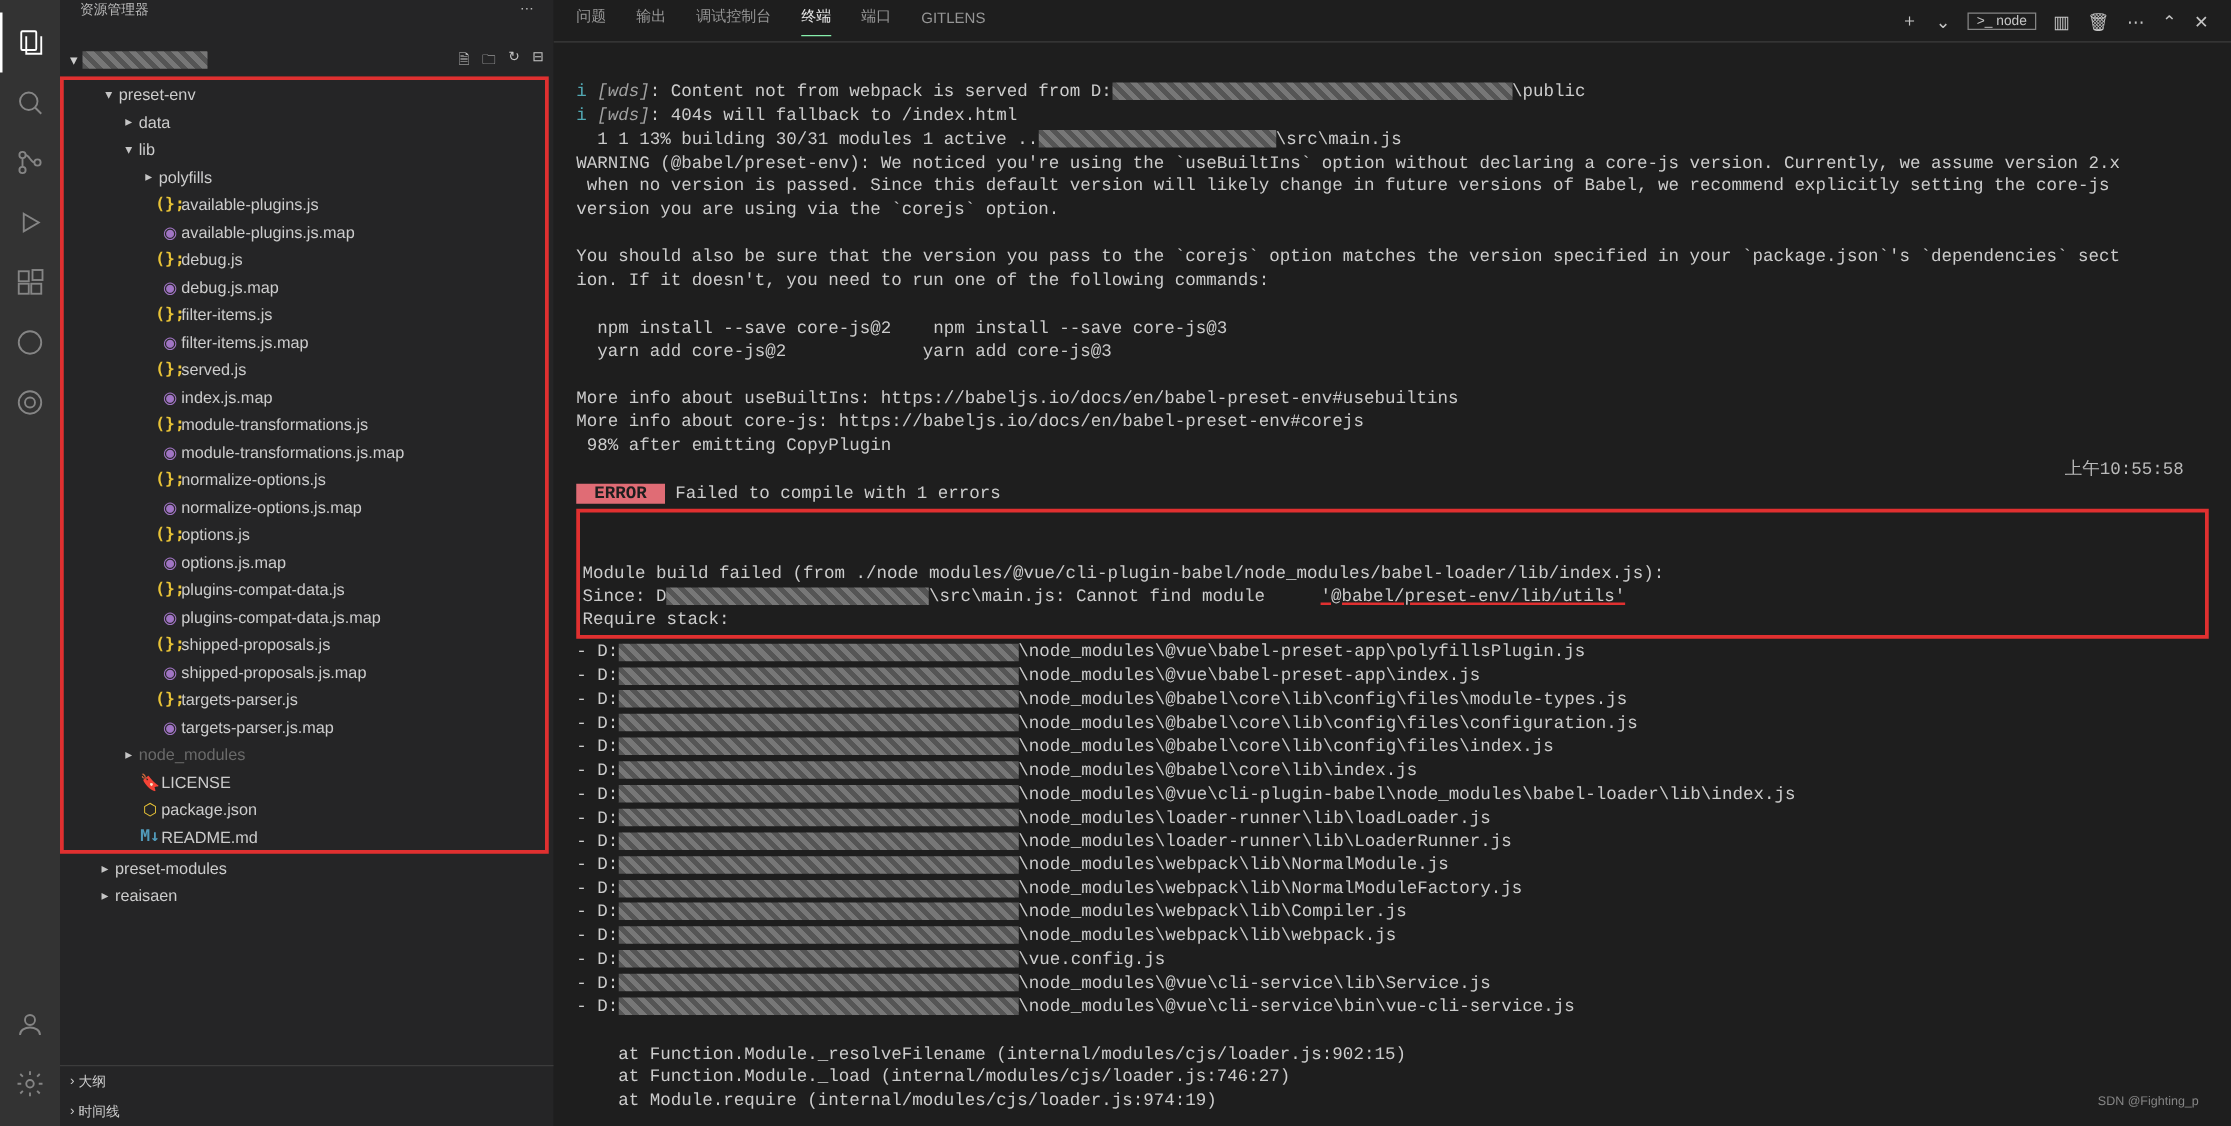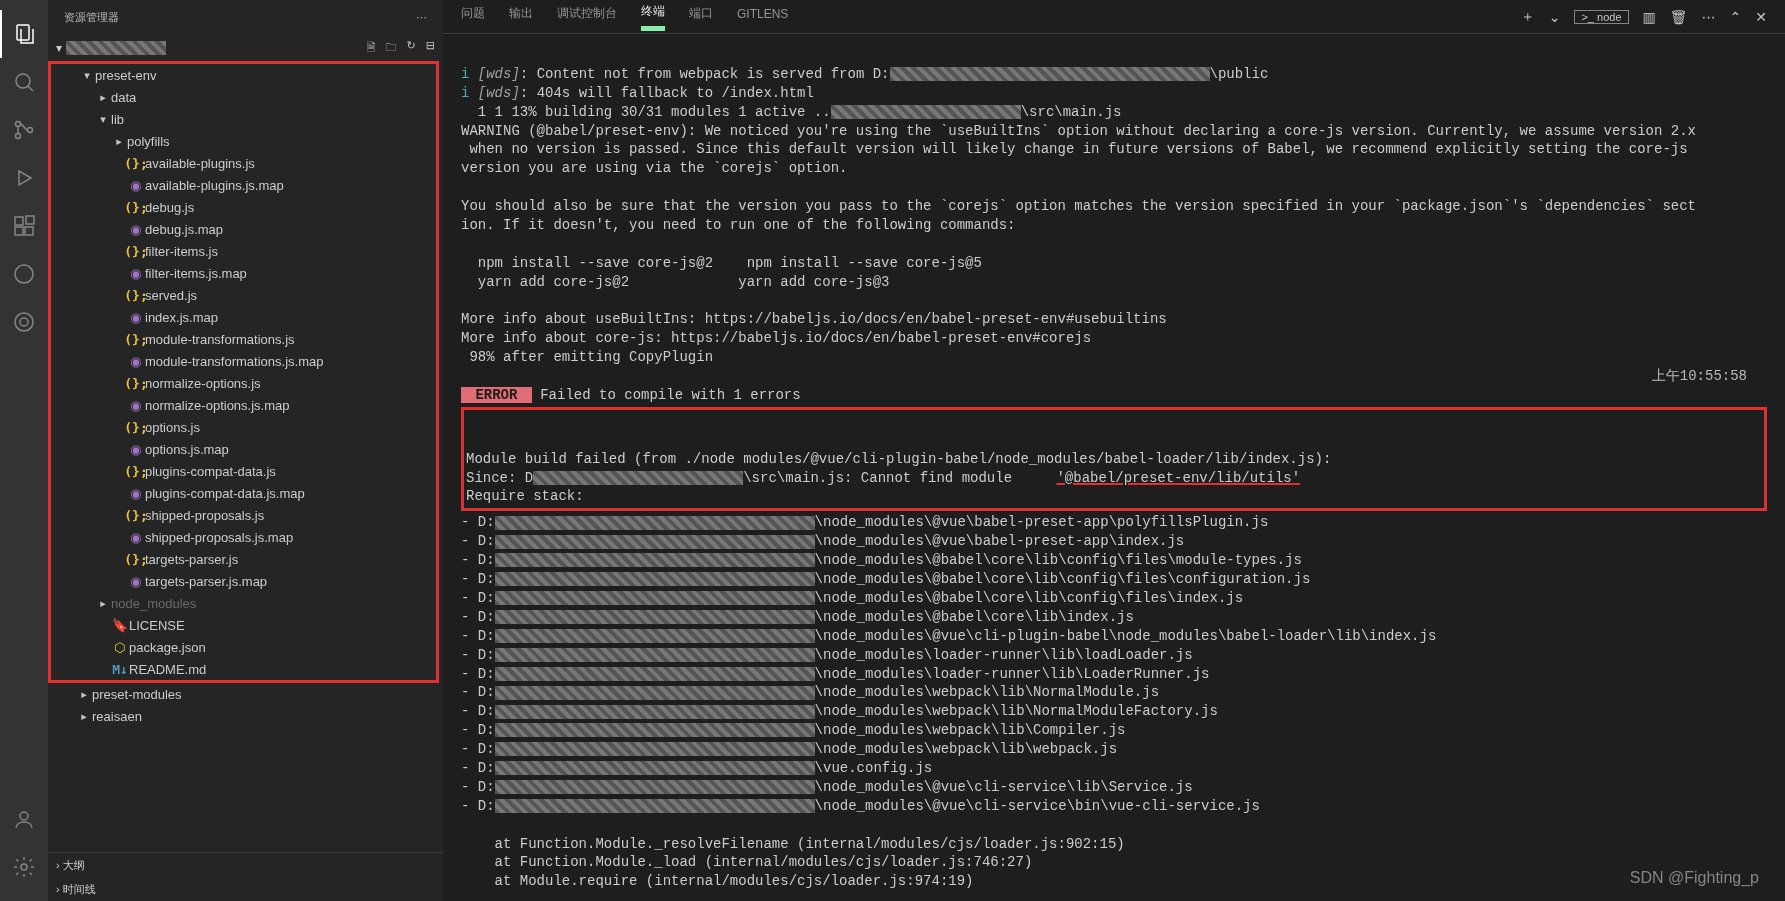--- a/index.html
+++ b/index.html
@@ -35,21 +35,21 @@
     .activity-icon:last-child { margin-bottom: 10px; }
     .sidebar {
       width: 395px;
       background: #252526;
       display: flex;
       flex-direction: column;
     }
     .sidebar-titlebar {
       height: 35px;
       display: flex;
-      align-items: center;
+      align-items: flex-start;
       justify-content: space-between;
       padding: 0 16px;
       font-size: 11px;
       color: #bbbbbb;
     }
     .sidebar-header {
       height: 26px;
       display: flex;
       align-items: center;
       padding: 0 8px;
@@ -104,21 +104,21 @@
       height: 34px;
       display: flex;
       align-items: center;
       gap: 24px;
       padding: 11px 18px;
       font-size: 12px;
       color: #969696;
       border-bottom: 1px solid #3c3c3c;
     }
     .panel-tab { cursor: pointer; padding-bottom: 6px; }
-    .panel-tab.active { color: #e7e7e7; border-bottom: 5px solid #86efac; }
+    .panel-tab.active { color: #e7e7e7; border-bottom: 1px solid #86efac; }
     .panel-actions { margin-left: auto; display:flex; gap: 14px; color:#c5c5c5; align-items:center; font-size:14px;}
     .terminal {
       flex: 1;
       padding: 12px 18px 4px;
       font-family: "Consolas", "Courier New", monospace;
       font-size: 14px;
       line-height: 1.35;
       white-space: pre;
       color: #cccccc;
       overflow: hidden;
@@ -145,21 +145,21 @@
     .c-dim { color: #7a7a7a; }
     .underline-red { text-decoration: underline; text-decoration-color: #e03030; text-decoration-thickness:2px;margin-left:36px; }
     .pix {
       display:inline-block; vertical-align:middle;
       width: 320px; height:14px;
       background:
         repeating-linear-gradient(45deg,#555,#555 4px,#777 4px,#777 8px);
       filter: blur(0.3px);
     }
     .pix-s { width: 100px; }
-    .watermark { position: absolute; right: 26px; bottom: 14px; color:#868686; font-size:16px; font-family:sans-serif;}
+    .watermark { position: absolute; right: 26px; bottom: 14px; color:#868686; font-size:10px; font-family:sans-serif;}
   </style>
 </head>
 <body>
 
 <div class="activity-bar">
   <div class="activity-icon active">
       <svg width="24" height="24" viewBox="0 0 24 24" fill="none" stroke="currentColor" stroke-width="1.5">
         <rect x="4" y="3" width="12" height="15" rx="1"></rect>
         <path d="M8 7v14h12V7"></path>
       </svg>
@@ -409,21 +409,21 @@
 <span class="c-cy">i </span><span class="c-gr">[wds]</span><span>: Content not from webpack is served from D:</span><span class="pix"></span><span>\public</span>
 <span class="c-cy">i </span><span class="c-gr">[wds]</span><span>: 404s will fallback to /index.html</span>
 <span>  1 1 13% building 30/31 modules 1 active ..</span><span class="pix" style="width:190px"></span><span>\src\main.js</span>
 <span>WARNING (@babel/preset-env): We noticed you're using the `useBuiltIns` option without declaring a core-js version. Currently, we assume version 2.x</span>
 <span> when no version is passed. Since this default version will likely change in future versions of Babel, we recommend explicitly setting the core-js</span>
 <span>version you are using via the `corejs` option.</span>
 
 <span>You should also be sure that the version you pass to the `corejs` option matches the version specified in your `package.json`'s `dependencies` sect</span>
 <span>ion. If it doesn't, you need to run one of the following commands:</span>
 
-<span>  npm install --save core-js@2    npm install --save core-js@5</span>
+<span>  npm install --save core-js@2    npm install --save core-js@3</span>
 <span>  yarn add core-js@2             yarn add core-js@3</span>
 
 <span>More info about useBuiltIns: https://babeljs.io/docs/en/babel-preset-env#usebuiltins</span>
 <span>More info about core-js: https://babeljs.io/docs/en/babel-preset-env#corejs</span>
 <span> 98% after emitting CopyPlugin</span>
 <span class="timestamp">上午10:55:58</span>
 <span class="c-err-badge"> ERROR </span><span> Failed to compile with 1 errors</span>
 <span class="red-box">
 
 <span>Module build failed (from ./node modules/@vue/cli-plugin-babel/node_modules/babel-loader/lib/index.js):</span>

